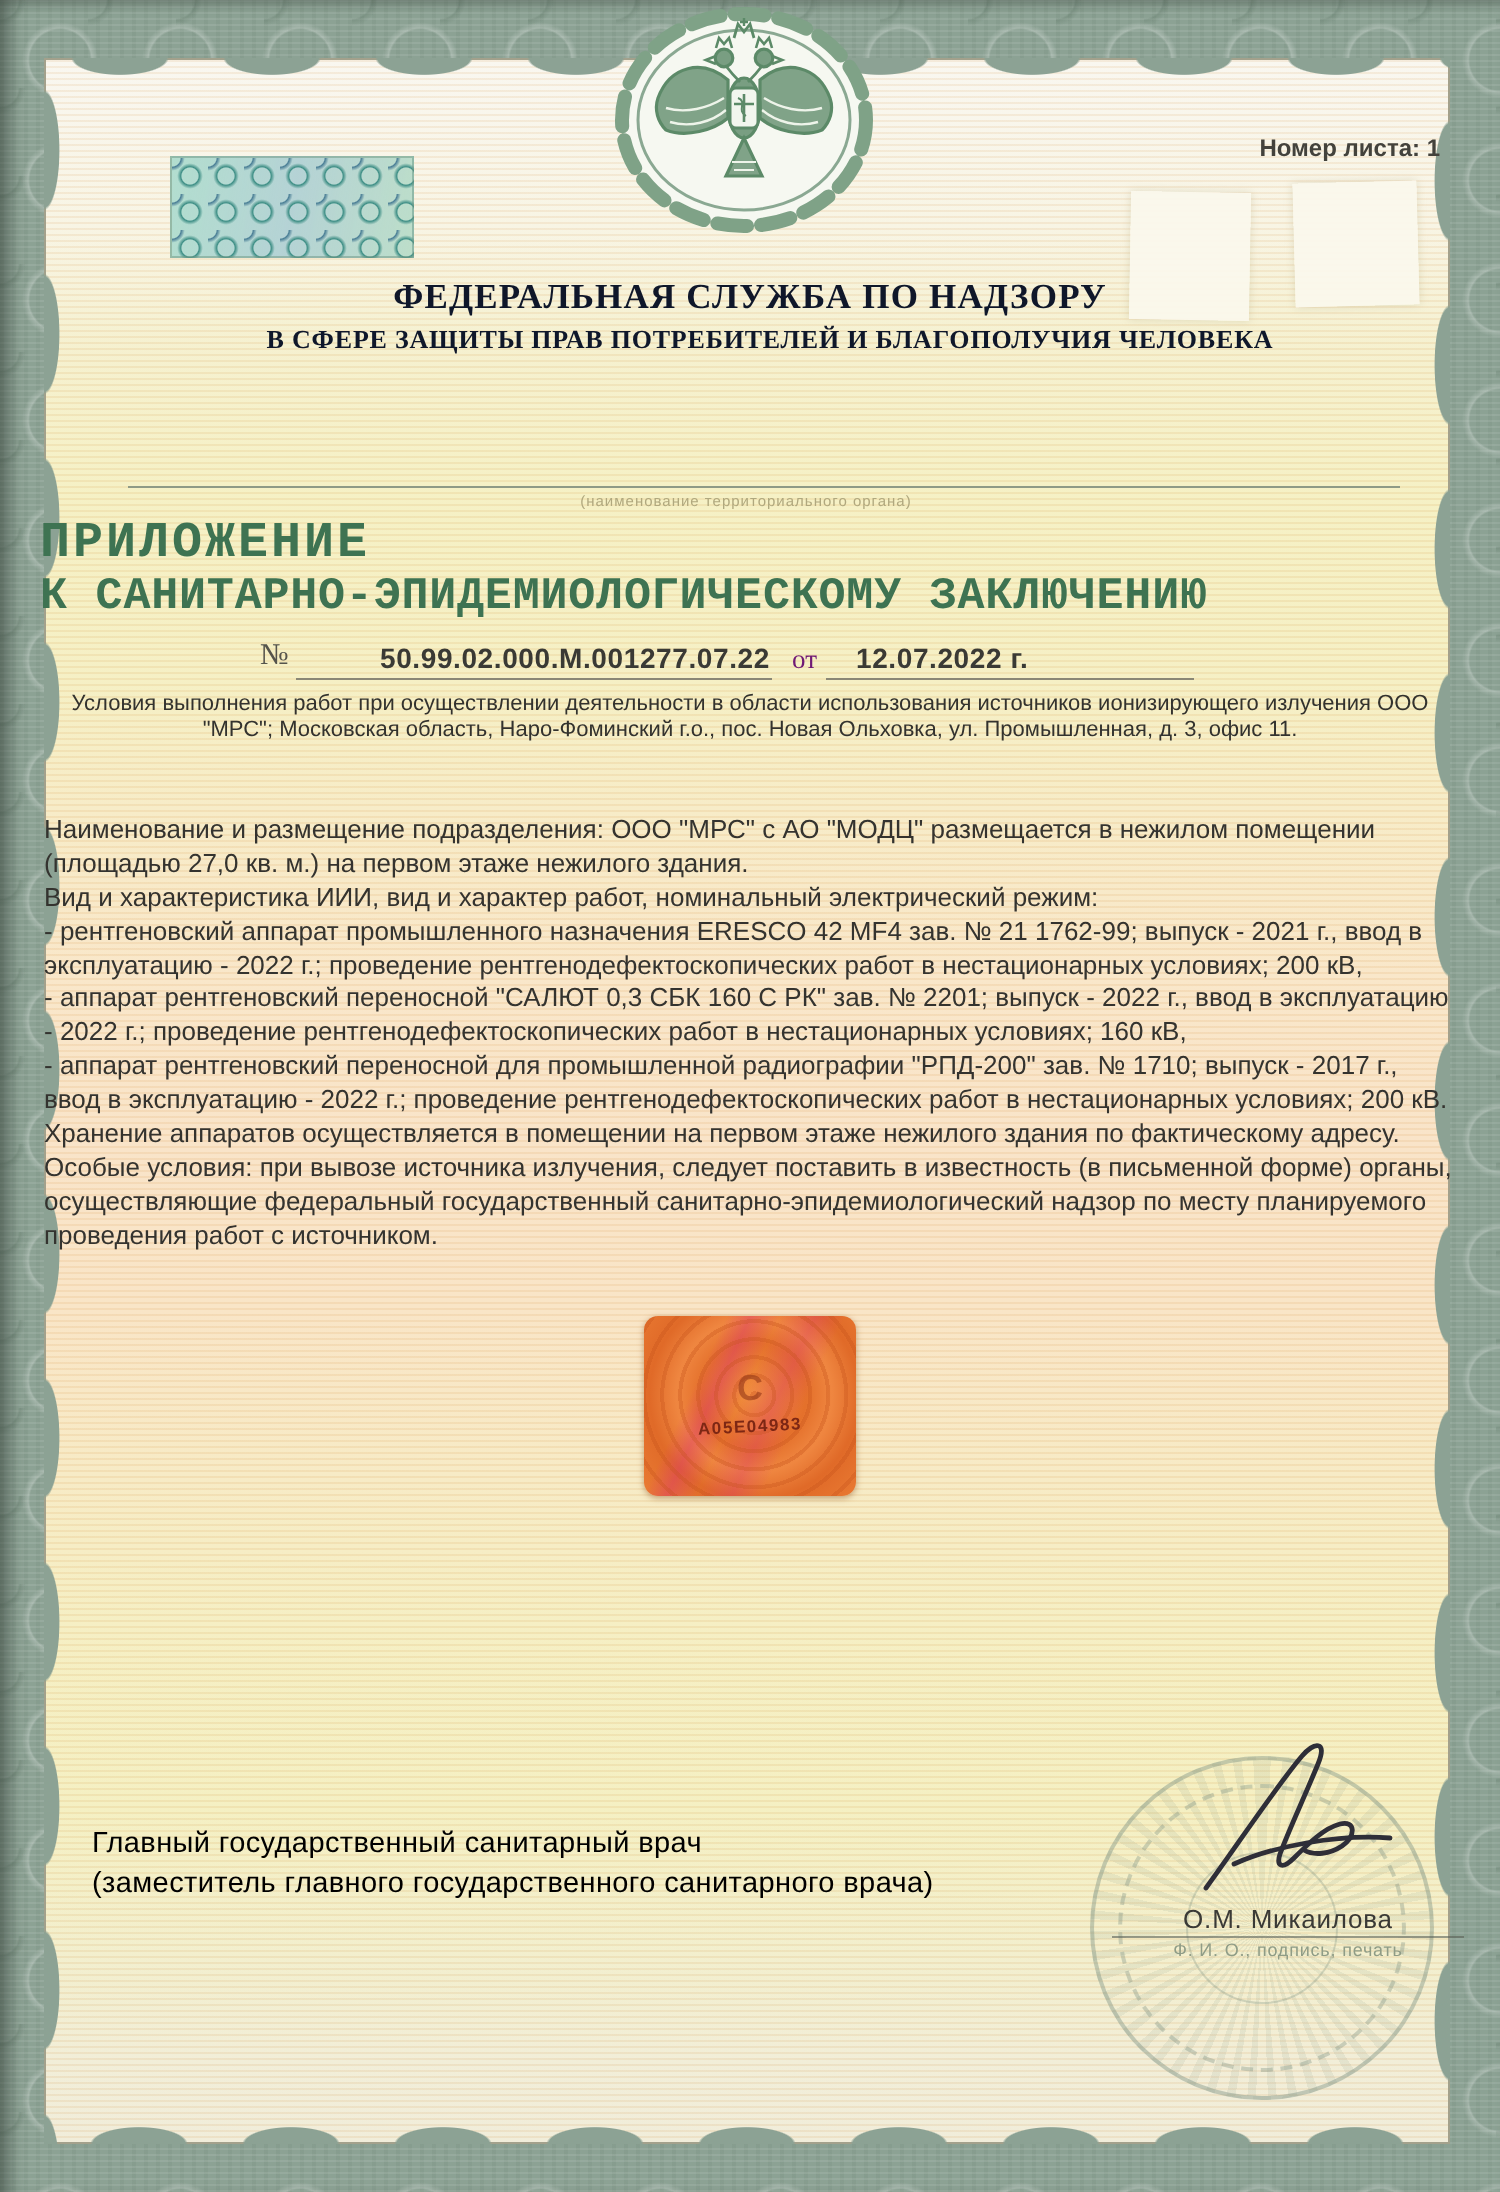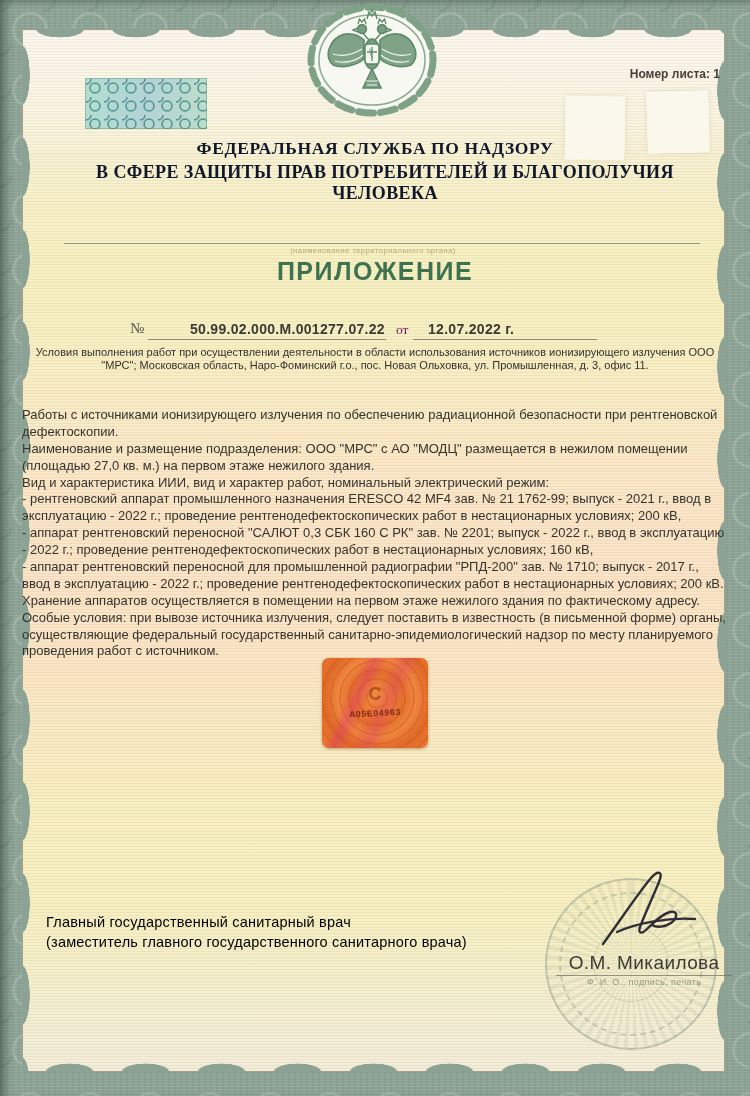--- a/index.html
+++ b/index.html
@@ -64,32 +64,32 @@
   .patch{position:absolute;background:rgba(250,248,236,.95);box-shadow:0 0 4px rgba(190,180,140,.4);}
   .patch1{left:565px;top:96px;width:60px;height:64px;transform:rotate(1deg);}
   .patch2{left:647px;top:91px;width:62px;height:62px;transform:rotate(-1.5deg);}
 
   .sheet-no{position:absolute;right:30px;top:67px;font-size:12px;font-weight:bold;color:#43423c;}
 
   
   .svc{position:absolute;left:30px;right:30px;text-align:center;
     font-family:"Liberation Serif",serif;font-weight:bold;color:#0f172a;}
   .svc1{top:138px;font-size:17.5px;letter-spacing:.6px;}
-  .svc2{top:162px;font-size:18px;letter-spacing:.4px;padding-left:20px;}
+  .svc2{top:162px;font-size:13px;letter-spacing:.4px;padding-left:20px;}
 
   .dept{position:absolute;left:75px;right:75px;top:196px;text-align:center;
     font-size:12.8px;color:#4c4b45;line-height:1.15;}
 
   .rule{position:absolute;left:64px;width:636px;top:243px;border-top:1.5px solid #8f9a86;}
   .rule-cap{position:absolute;left:0;right:4px;top:246px;text-align:center;
     font-size:7.5px;color:#b0a87e;letter-spacing:.5px;}
 
   
-  .title{position:absolute;left:20px;right:20px;text-align:center;
-    font-family:Liberation Sans, sans-serif;font-weight:bold;color:#3e7352;}
+  .title{position:absolute;left:20px;right:20px;text-align:left;
+    font-family:Liberation Mono, monospace;font-weight:bold;color:#3e7352;}
   .title1{top:257px;font-size:25px;letter-spacing:1.5px;}
   .title2{top:285px;font-size:22.5px;letter-spacing:.4px;}
 
   
   .numrow{position:absolute;left:0;right:0;top:318px;height:24px;color:#3a3a35;}
   .no-label{position:absolute;left:130px;top:2px;font-family:"Liberation Serif",serif;font-size:15px;color:#55544c;}
   .no-value{position:absolute;left:190px;top:3px;font-size:14px;font-weight:bold;letter-spacing:.3px;}
   .from-label{position:absolute;left:396px;top:4px;font-family:"Liberation Serif",serif;font-size:13.5px;color:#701a75;}
   .date-value{position:absolute;left:428px;top:3px;font-size:14px;font-weight:bold;letter-spacing:.3px;}
   .uline{position:absolute;top:21px;border-top:1px solid #8a8775;}
@@ -121,21 +121,21 @@
 
   .seal{position:absolute;left:545px;top:878px;width:168px;height:168px;border-radius:50%;
     border:2px solid rgba(125,145,130,.42);
     background:repeating-conic-gradient(rgba(130,150,135,.12) 0 3deg, rgba(0,0,0,0) 3deg 7deg);}
   .seal::before{content:"";position:absolute;inset:12px;border-radius:50%;border:2px dashed rgba(125,145,130,.35);}
   .seal::after{content:"";position:absolute;inset:46px;border-radius:50%;border:1.5px solid rgba(125,145,130,.3);}
 
   .sig{position:absolute;left:595px;top:866px;width:104px;height:90px;}
 
   .nameblock{position:absolute;left:556px;top:952px;width:176px;text-align:center;}
-  .nameblock .fio{font-size:19px;color:#3a3a36;letter-spacing:.4px;}
+  .nameblock .fio{font-size:13px;color:#3a3a36;letter-spacing:.4px;}
   .nameblock .fio-line{margin-top:1px;border-top:1.5px solid rgba(90,95,85,.6);}
   .nameblock .cap{margin-top:1px;font-size:9px;color:#8f9c86;letter-spacing:.4px;}
 </style>
 </head>
 <body>
 
 <div class="page">
   <div class="frame"></div>
   <div class="doc"></div>
   <div class="sc sc-top"></div>
@@ -149,34 +149,34 @@
     <div class="patch patch1"></div>
     <div class="patch patch2"></div>
     <div class="sheet-no">Номер листа: 1</div>
 
     <div class="svc svc1">ФЕДЕРАЛЬНАЯ СЛУЖБА ПО НАДЗОРУ</div>
     <div class="svc svc2">В СФЕРЕ ЗАЩИТЫ ПРАВ ПОТРЕБИТЕЛЕЙ И БЛАГОПОЛУЧИЯ  ЧЕЛОВЕКА</div>
     <div class="rule"></div>
     <div class="rule-cap">(наименование территориального органа)</div>
 
     <div class="title title1">ПРИЛОЖЕНИЕ</div>
+    <div class="title title2">К САНИТАРНО-ЭПИДЕМИОЛОГИЧЕСКОМУ ЗАКЛЮЧЕНИЮ</div>
 
     <div class="numrow">
       <span class="no-label">№</span>
       <span class="no-value">50.99.02.000.М.001277.07.22</span>
       <span class="from-label">от</span>
       <span class="date-value">12.07.2022 г.</span>
       <span class="uline uline1"></span>
       <span class="uline uline2"></span>
     </div>
 
     <div class="subject">Условия выполнения работ при осуществлении деятельности в области использования источников ионизирующего излучения ООО "МРС"; Московская область, Наро-Фоминский г.о., пос. Новая Ольховка, ул. Промышленная, д. 3, офис 11.</div>
 
     <div class="bodyblock">
-        <p class="body-par">Работы с источниками ионизирующего излучения по обеспечению радиационной безопасности при рентгеновской дефектоскопии.</p>
         <p class="body-par">Наименование и размещение подразделения: ООО "МРС" с АО "МОДЦ" размещается в нежилом помещении (площадью 27,0 кв. м.) на первом этаже нежилого здания.</p>
         <p class="body-par">Вид и характеристика ИИИ, вид и характер работ, номинальный электрический режим:</p>
         <p class="body-par">-  рентгеновский аппарат промышленного назначения ERESCO 42 MF4 зав. № 21 1762-99; выпуск - 2021 г., ввод в эксплуатацию - 2022 г.; проведение рентгенодефектоскопических работ в нестационарных условиях; 200 кВ,</p>
         <p class="body-par">-  аппарат рентгеновский переносной "САЛЮТ 0,3 СБК 160 С РК" зав. № 2201; выпуск - 2022 г., ввод в эксплуатацию - 2022 г.; проведение рентгенодефектоскопических работ в нестационарных условиях; 160 кВ,</p>
         <p class="body-par">-  аппарат рентгеновский переносной для промышленной радиографии "РПД-200" зав. № 1710; выпуск - 2017 г., ввод в эксплуатацию - 2022 г.; проведение рентгенодефектоскопических работ в нестационарных условиях; 200 кВ.</p>
         <p class="body-par">Хранение аппаратов осуществляется в помещении на первом этаже нежилого здания по фактическому адресу.</p>
         <p class="body-par">Особые условия: при вывозе источника излучения, следует поставить в известность (в письменной форме) органы, осуществляющие федеральный государственный санитарно-эпидемиологический надзор по месту планируемого проведения работ с источником.</p>
       </div>
 
     <div class="sticker">

